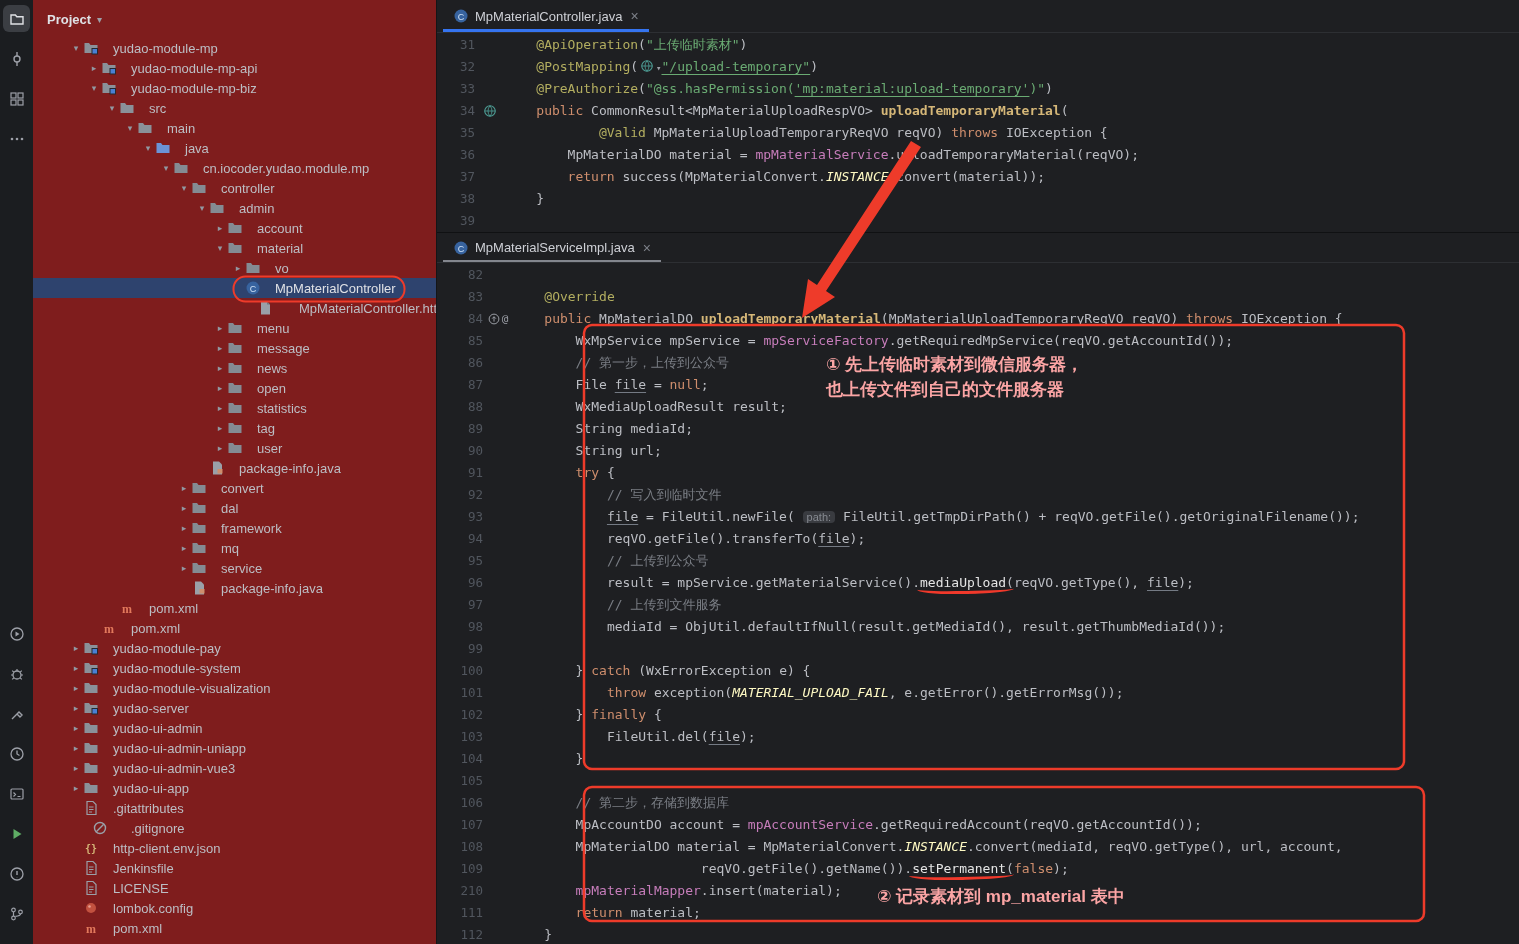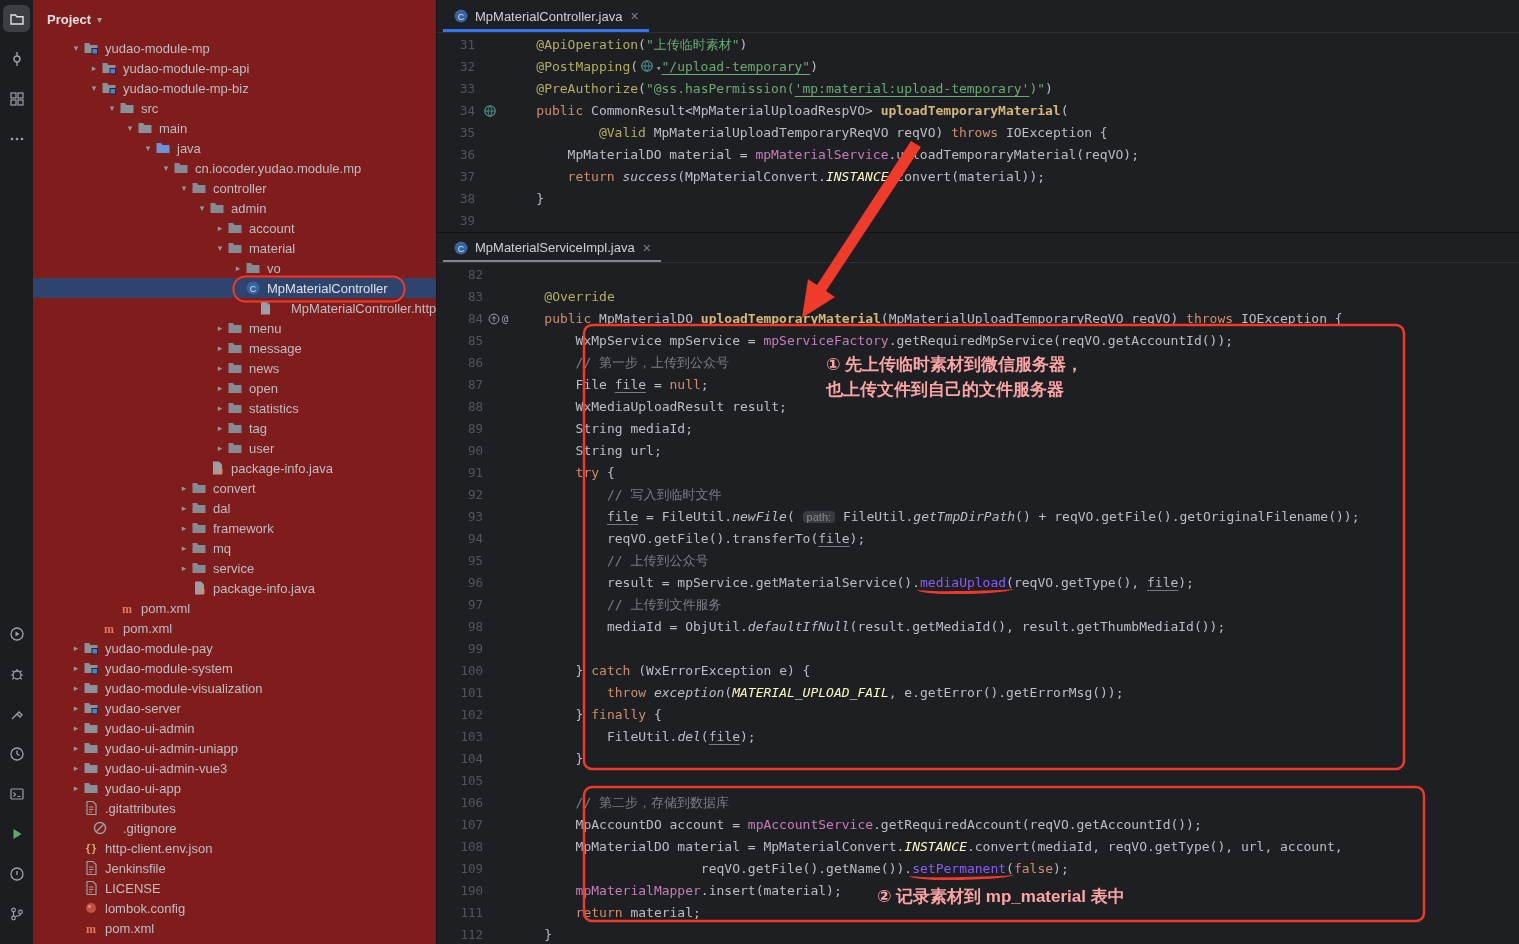--- a/index.html
+++ b/index.html
@@ -20,21 +20,21 @@
   .panel-header{height:38px;display:flex;align-items:center;padding:0 14px;gap:6px}
   .panel-title{color:#dfe1e5;font-size:13px;font-weight:bold}
   .panel-chev{color:#9da0a8;font-size:10px}
   .tree{font-size:13px}
   .trow{height:20px;display:flex;align-items:center;white-space:nowrap;cursor:pointer}
   .trow.sel{background:#2e436e}
   .trow.sel .tlabel{color:#dfe1e5}
   .tchev{width:14px;flex:none;text-align:center;color:#9298a1;font-size:9px}
   .ticon{width:18px;flex:none;display:flex;align-items:center}
   .ticon svg{display:block}
-  .tlabel{margin-left:4px;color:#bcbec4}
+  .tlabel{margin-left:12px;color:#bcbec4}
 
   
   .editors{flex:1;display:flex;flex-direction:column;min-width:0}
   .editor{background:#1e1f22;overflow:hidden}
   .editor-top{height:232px;flex:none}
   .editor-bottom{flex:1;border-top:1px solid #101113}
   .tabbar{height:33px;display:flex;align-items:stretch;border-bottom:1px solid #2d2f33;background:#1e1f22;padding-left:6px}
   .tabbar2{height:30px}
   .tab{display:flex;align-items:center;gap:6px;padding:0 10px 0 10px;position:relative;color:#ced0d6;font-size:13px;cursor:pointer}
   .tab .tab-ic svg{display:block}
@@ -51,27 +51,27 @@
 
   
   .tok-d{color:#bcbec4}
   .tok-k{color:#cf8e6d}
   .tok-a{color:#b3ae60}
   .tok-s{color:#6aab73}
   .tok-su{color:#6aab73;text-decoration:underline;text-underline-offset:3px}
   .tok-c{color:#7a7e85}
   .tok-f{color:#c77dbb}
   .tok-ci{color:#fef9c3;font-style:italic}
-  .tok-si{color:#bcbec4;font-style:italic}
+  .tok-si{color:#bcbec4;}
   .tok-m{color:#d5b778;font-weight:bold}
   .tok-du{color:#bcbec4;text-decoration:underline;text-decoration-color:#747a84;text-underline-offset:3px}
   .tok-gchev{color:#9da0a8;font-size:9px}
   .tok-inlay{background:#393b40;color:#868a91;border-radius:4px;font-size:11px;padding:0 4px;font-family:"Liberation Sans",sans-serif}
   .tok-icon svg{vertical-align:-2px;margin:0 2px}
-  .tok-ru{color:#8b5cf6;position:relative}
+  .tok-ru{color:#e5e5e5;position:relative}
   .tok-ru::after{content:"";position:absolute;left:-3px;right:-8px;bottom:-4px;height:5px;border-bottom:3px solid #f0392b;border-radius:50% 40%/0 0 5px 5px;transform:rotate(-0.7deg)}
 
   
   .overlay{position:absolute;left:0;top:0;z-index:20;pointer-events:none}
   .note{position:absolute;z-index:21;color:#fca5a5;font-weight:bold;font-size:17px;line-height:25px;pointer-events:none;white-space:nowrap}
   #note1{left:826px;top:352px}
   #note2{left:877px;top:884px}
 </style>
 </head>
 <body>
@@ -660,21 +660,21 @@
           <div class="cline"><span class="lnum">100</span><span class="gico"></span><span class="ctext"><span class="tok-d">        } </span><span class="tok-k">catch</span><span class="tok-d"> (WxErrorException e) {</span></span></div>
           <div class="cline"><span class="lnum">101</span><span class="gico"></span><span class="ctext"><span class="tok-k">            throw </span><span class="tok-si">exception</span><span class="tok-d">(</span><span class="tok-ci">MATERIAL_UPLOAD_FAIL</span><span class="tok-d">, e.getError().getErrorMsg());</span></span></div>
           <div class="cline"><span class="lnum">102</span><span class="gico"></span><span class="ctext"><span class="tok-d">        } </span><span class="tok-k">finally</span><span class="tok-d"> {</span></span></div>
           <div class="cline"><span class="lnum">103</span><span class="gico"></span><span class="ctext"><span class="tok-d">            FileUtil.</span><span class="tok-si">del</span><span class="tok-d">(</span><span class="tok-du">file</span><span class="tok-d">);</span></span></div>
           <div class="cline"><span class="lnum">104</span><span class="gico"></span><span class="ctext"><span class="tok-d">        }</span></span></div>
           <div class="cline"><span class="lnum">105</span><span class="gico"></span><span class="ctext"></span></div>
           <div class="cline"><span class="lnum">106</span><span class="gico"></span><span class="ctext"><span class="tok-c">        // 第二步，存储到数据库</span></span></div>
           <div class="cline"><span class="lnum">107</span><span class="gico"></span><span class="ctext"><span class="tok-d">        MpAccountDO account = </span><span class="tok-f">mpAccountService</span><span class="tok-d">.getRequiredAccount(reqVO.getAccountId());</span></span></div>
           <div class="cline"><span class="lnum">108</span><span class="gico"></span><span class="ctext"><span class="tok-d">        MpMaterialDO material = MpMaterialConvert.</span><span class="tok-ci">INSTANCE</span><span class="tok-d">.convert(mediaId, reqVO.getType(), url, account,</span></span></div>
           <div class="cline"><span class="lnum">109</span><span class="gico"></span><span class="ctext"><span class="tok-d">                        reqVO.getFile().getName()).</span><span class="tok-ru">setPermanent</span><span class="tok-d">(</span><span class="tok-k">false</span><span class="tok-d">);</span></span></div>
-          <div class="cline"><span class="lnum">190</span><span class="gico"></span><span class="ctext"><span class="tok-f">        mpMaterialMapper</span><span class="tok-d">.insert(material);</span></span></div>
+          <div class="cline"><span class="lnum">210</span><span class="gico"></span><span class="ctext"><span class="tok-f">        mpMaterialMapper</span><span class="tok-d">.insert(material);</span></span></div>
           <div class="cline"><span class="lnum">111</span><span class="gico"></span><span class="ctext"><span class="tok-k">        return </span><span class="tok-d">material;</span></span></div>
           <div class="cline"><span class="lnum">112</span><span class="gico"></span><span class="ctext"><span class="tok-d">    }</span></span></div>
         </div>
     </div>
   </section>
 </div>
 
 <svg class="overlay" width="1519" height="944" viewBox="0 0 1519 944">
   <rect x="233.5" y="276.5" width="171" height="25" rx="12" fill="none" stroke="#ee3b2a" stroke-width="2"></rect>
   <rect x="584" y="325" width="820" height="444" rx="8" fill="none" stroke="#ee3b2a" stroke-width="2.5"></rect>

